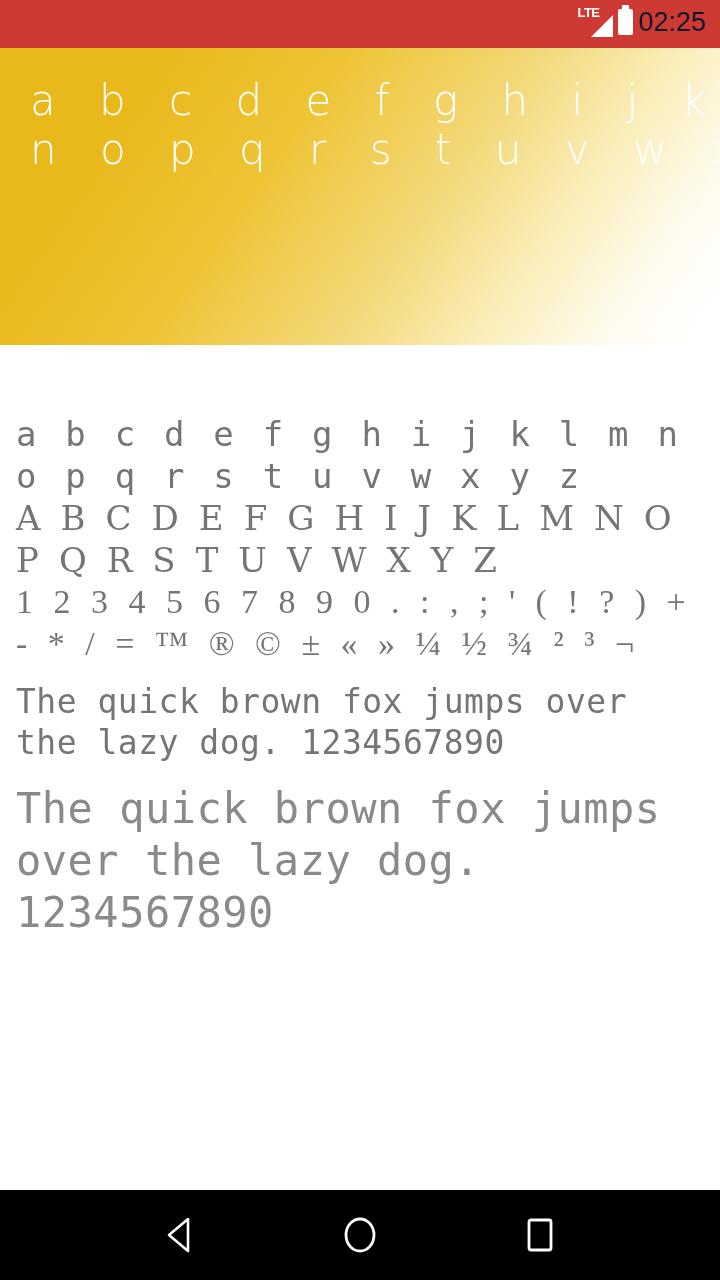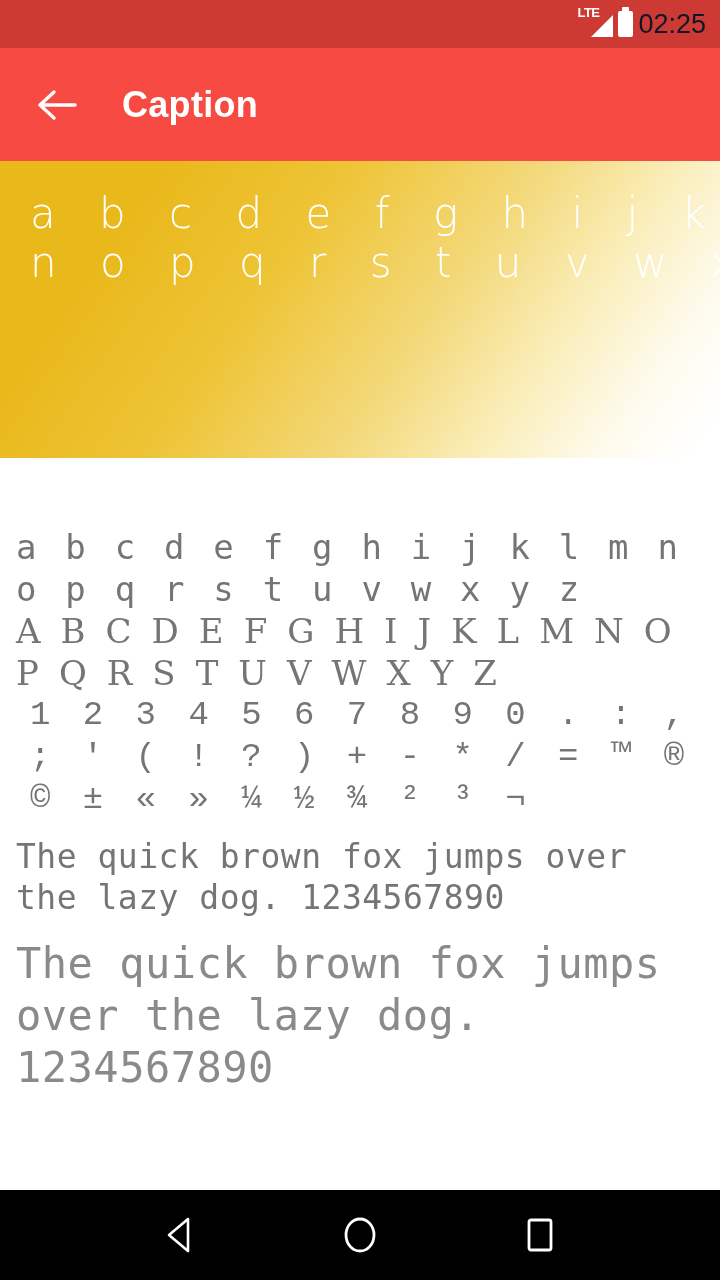--- a/index.html
+++ b/index.html
@@ -27,21 +27,20 @@
     flex: 0 0 48px;
     background: #cc3a33;
     display: flex;
     align-items: center;
     justify-content: flex-end;
     padding: 0 14px 0 0;
     color: #ffffff;
   }
   .status-icons {
     display: flex;
-    align-items: center;
     gap: 5px;
   }
   .signal-wrap {
     position: relative;
     width: 34px;
     height: 30px;
     display: block;
   }
   .lte-label {
     position: absolute;
@@ -158,23 +157,22 @@
     word-spacing: 2px;
     white-space: normal;
     word-break: break-word;
     font-weight: 400;
   }
   .glyph-block.upper {
     font-family: "DejaVu Serif", serif;
     letter-spacing: 3.6px;
   }
   .glyph-block.digits {
-    font-family: Liberation Mono, monospace;
+    font-family: Liberation Serif, serif;
     letter-spacing: 5px;
-    margin-left: 14px;
   }
   .sample-small {
     color: #757575;
     font-family: "DejaVu Sans Mono", monospace;
     font-size: 33px;
     line-height: 41px;
     letter-spacing: 0.5px;
     margin-top: 16px;
   }
   .sample-large {
@@ -215,28 +213,20 @@
     <div class="status-icons">
       <span class="signal-wrap">
         <span class="lte-label">LTE</span>
         <span class="signal-tri"></span>
       </span>
       <span class="battery"></span>
       <span class="clock">02:25</span>
     </div>
   </div>
 
-  <div class="app-bar">
-    <div class="back-btn">
-      <svg width="40" height="34" viewBox="0 0 40 34">
-        <path d="M3 17 L17 4 M3 17 L17 30 M3 17 L38 17" stroke="#ffffff" stroke-width="3.4" fill="none" stroke-linecap="round" stroke-linejoin="round"></path>
-      </svg>
-    </div>
-    <div class="app-title">Caption</div>
-  </div>
 
   <div class="preview-banner">
     <div class="banner-line">a b c d e f g h i j k l m</div>
     <div class="banner-line">n o p q r s t u v w x y z</div>
   </div>
 
   <div class="sample-sheet">
     <div class="glyph-block lower">a b c d e f g h i j k l m n o p q r s t u v w x y z</div>
     <div class="glyph-block upper">A B C D E F G H I J K L M N O P Q R S T U V W X Y Z</div>
     <div class="glyph-block digits">1 2 3 4 5 6 7 8 9 0 . : , ; ' ( ! ? ) + - * / = ™ ® © ± « » ¼ ½ ¾ ² ³ ¬</div>

